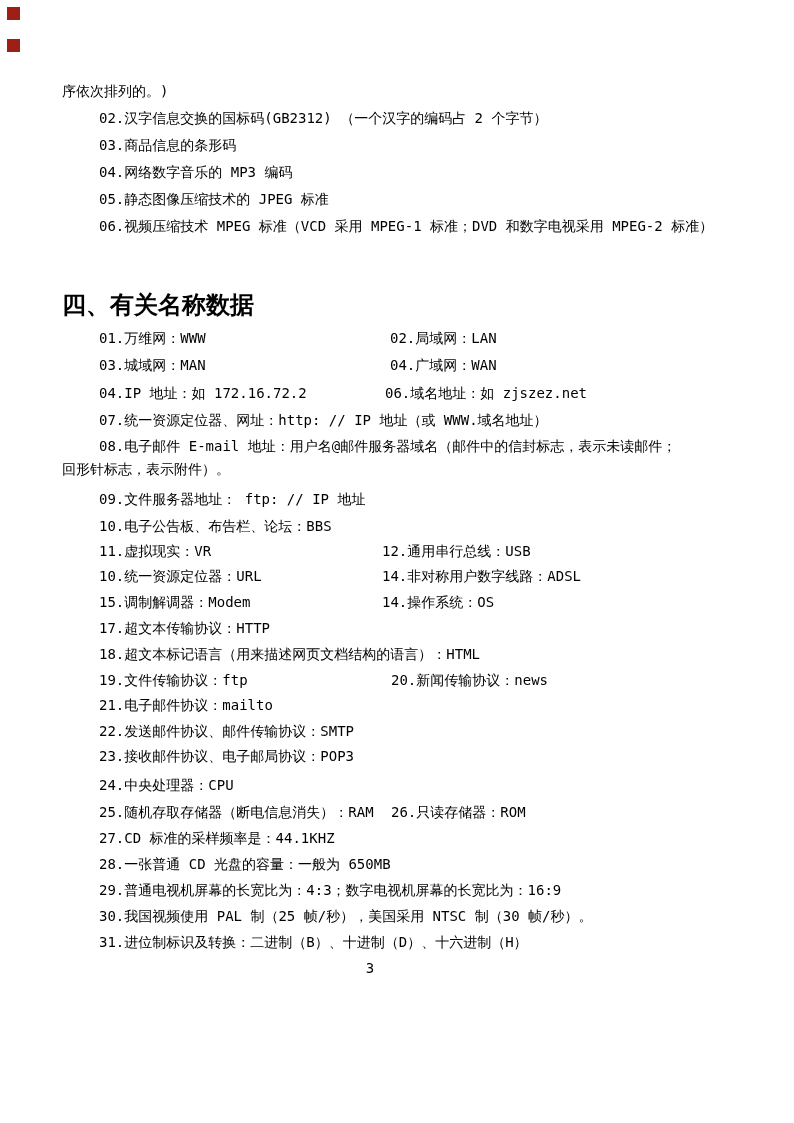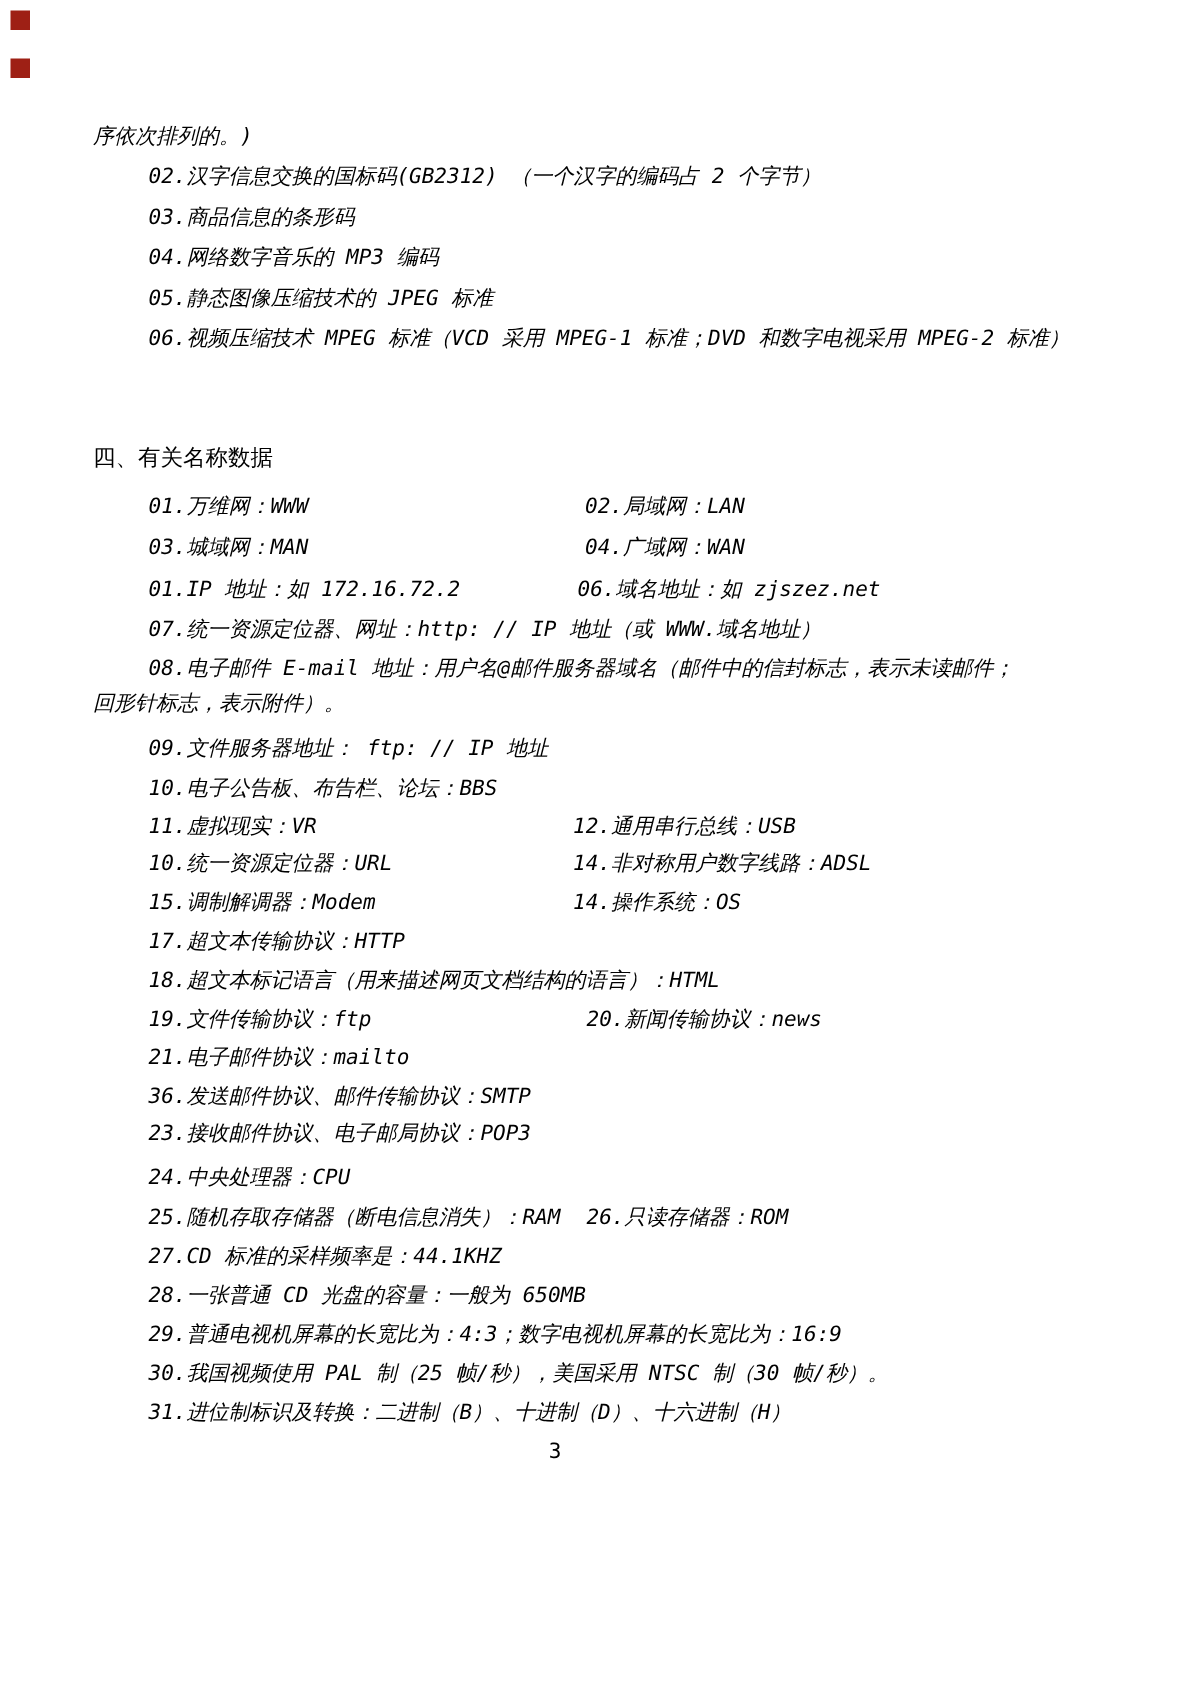--- a/index.html
+++ b/index.html
@@ -12,28 +12,27 @@
     font-family: "DejaVu Sans Mono", "Liberation Mono", monospace, sans-serif;
     font-size: 14px;
     overflow: hidden;
   }
   .ln {
     position: absolute;
     left: 0;
     width: 680px;
     line-height: 16px;
     white-space: pre;
-    font-style: italic;
   }
   .c2 { position: absolute; top: 0; white-space: pre; }
   .heading {
     position: absolute;
     left: 62px;
-    font-size: 15px;
-    font-weight: normal;
+    font-size: 24px;
+    font-weight: bold;
     line-height: 24px;
     white-space: pre;
   }
   .marker {
     position: absolute;
     left: 7px;
     width: 13px;
     height: 13px;
   }
   .pagenum {
@@ -57,34 +56,34 @@
   <div class="ln" style="top:110px"><span style="margin-left:99px">02.汉字信息交换的国标码(GB2312) （一个汉字的编码占 2 个字节）</span></div>
   <div class="ln" style="top:137px"><span style="margin-left:99px">03.商品信息的条形码</span></div>
   <div class="ln" style="top:164px"><span style="margin-left:99px">04.网络数字音乐的 MP3 编码</span></div>
   <div class="ln" style="top:191px"><span style="margin-left:99px">05.静态图像压缩技术的 JPEG 标准</span></div>
   <div class="ln" style="top:218px"><span style="margin-left:99px">06.视频压缩技术 MPEG 标准（VCD 采用 MPEG-1 标准；DVD 和数字电视采用 MPEG-2 标准）</span></div>
 
   <div class="heading" style="top:293px">四、有关名称数据</div>
 
   <div class="ln" style="top:330px"><span style="margin-left:99px">01.万维网：WWW</span><span class="c2" style="left:390px">02.局域网：LAN</span></div>
   <div class="ln" style="top:357px"><span style="margin-left:99px">03.城域网：MAN</span><span class="c2" style="left:390px">04.广域网：WAN</span></div>
-  <div class="ln" style="top:385px"><span style="margin-left:99px">01.IP 地址：如 172.16.72.2</span><span class="c2" style="left:385px">06.域名地址：如 zjszez.net</span></div>
+  <div class="ln" style="top:385px"><span style="margin-left:99px">04.IP 地址：如 172.16.72.2</span><span class="c2" style="left:385px">06.域名地址：如 zjszez.net</span></div>
   <div class="ln" style="top:412px"><span style="margin-left:99px">07.统一资源定位器、网址：http: // IP 地址（或 WWW.域名地址）</span></div>
   <div class="ln" style="top:438px"><span style="margin-left:99px">08.电子邮件 E-mail 地址：用户名@邮件服务器域名（邮件中的信封标志，表示未读邮件；</span></div>
   <div class="ln" style="top:461px"><span style="margin-left:62px">回形针标志，表示附件）。</span></div>
   <div class="ln" style="top:491px"><span style="margin-left:99px">09.文件服务器地址： ftp: // IP 地址</span></div>
   <div class="ln" style="top:518px"><span style="margin-left:99px">10.电子公告板、布告栏、论坛：BBS</span></div>
   <div class="ln" style="top:543px"><span style="margin-left:99px">11.虚拟现实：VR</span><span class="c2" style="left:382px">12.通用串行总线：USB</span></div>
   <div class="ln" style="top:568px"><span style="margin-left:99px">10.统一资源定位器：URL</span><span class="c2" style="left:382px">14.非对称用户数字线路：ADSL</span></div>
   <div class="ln" style="top:594px"><span style="margin-left:99px">15.调制解调器：Modem</span><span class="c2" style="left:382px">14.操作系统：OS</span></div>
   <div class="ln" style="top:620px"><span style="margin-left:99px">17.超文本传输协议：HTTP</span></div>
   <div class="ln" style="top:646px"><span style="margin-left:99px">18.超文本标记语言（用来描述网页文档结构的语言）：HTML</span></div>
   <div class="ln" style="top:672px"><span style="margin-left:99px">19.文件传输协议：ftp</span><span class="c2" style="left:391px">20.新闻传输协议：news</span></div>
   <div class="ln" style="top:697px"><span style="margin-left:99px">21.电子邮件协议：mailto</span></div>
-  <div class="ln" style="top:723px"><span style="margin-left:99px">36.发送邮件协议、邮件传输协议：SMTP</span></div>
+  <div class="ln" style="top:723px"><span style="margin-left:99px">22.发送邮件协议、邮件传输协议：SMTP</span></div>
   <div class="ln" style="top:748px"><span style="margin-left:99px">23.接收邮件协议、电子邮局协议：POP3</span></div>
   <div class="ln" style="top:777px"><span style="margin-left:99px">24.中央处理器：CPU</span></div>
   <div class="ln" style="top:804px"><span style="margin-left:99px">25.随机存取存储器（断电信息消失）：RAM</span><span class="c2" style="left:391px">26.只读存储器：ROM</span></div>
   <div class="ln" style="top:830px"><span style="margin-left:99px">27.CD 标准的采样频率是：44.1KHZ</span></div>
   <div class="ln" style="top:856px"><span style="margin-left:99px">28.一张普通 CD 光盘的容量：一般为 650MB</span></div>
   <div class="ln" style="top:882px"><span style="margin-left:99px">29.普通电视机屏幕的长宽比为：4:3；数字电视机屏幕的长宽比为：16:9</span></div>
   <div class="ln" style="top:908px"><span style="margin-left:99px">30.我国视频使用 PAL 制（25 帧/秒），美国采用 NTSC 制（30 帧/秒）。</span></div>
   <div class="ln" style="top:934px"><span style="margin-left:99px">31.进位制标识及转换：二进制（B）、十进制（D）、十六进制（H）</span></div>
 
   <div class="pagenum" style="top:960px">3</div>

